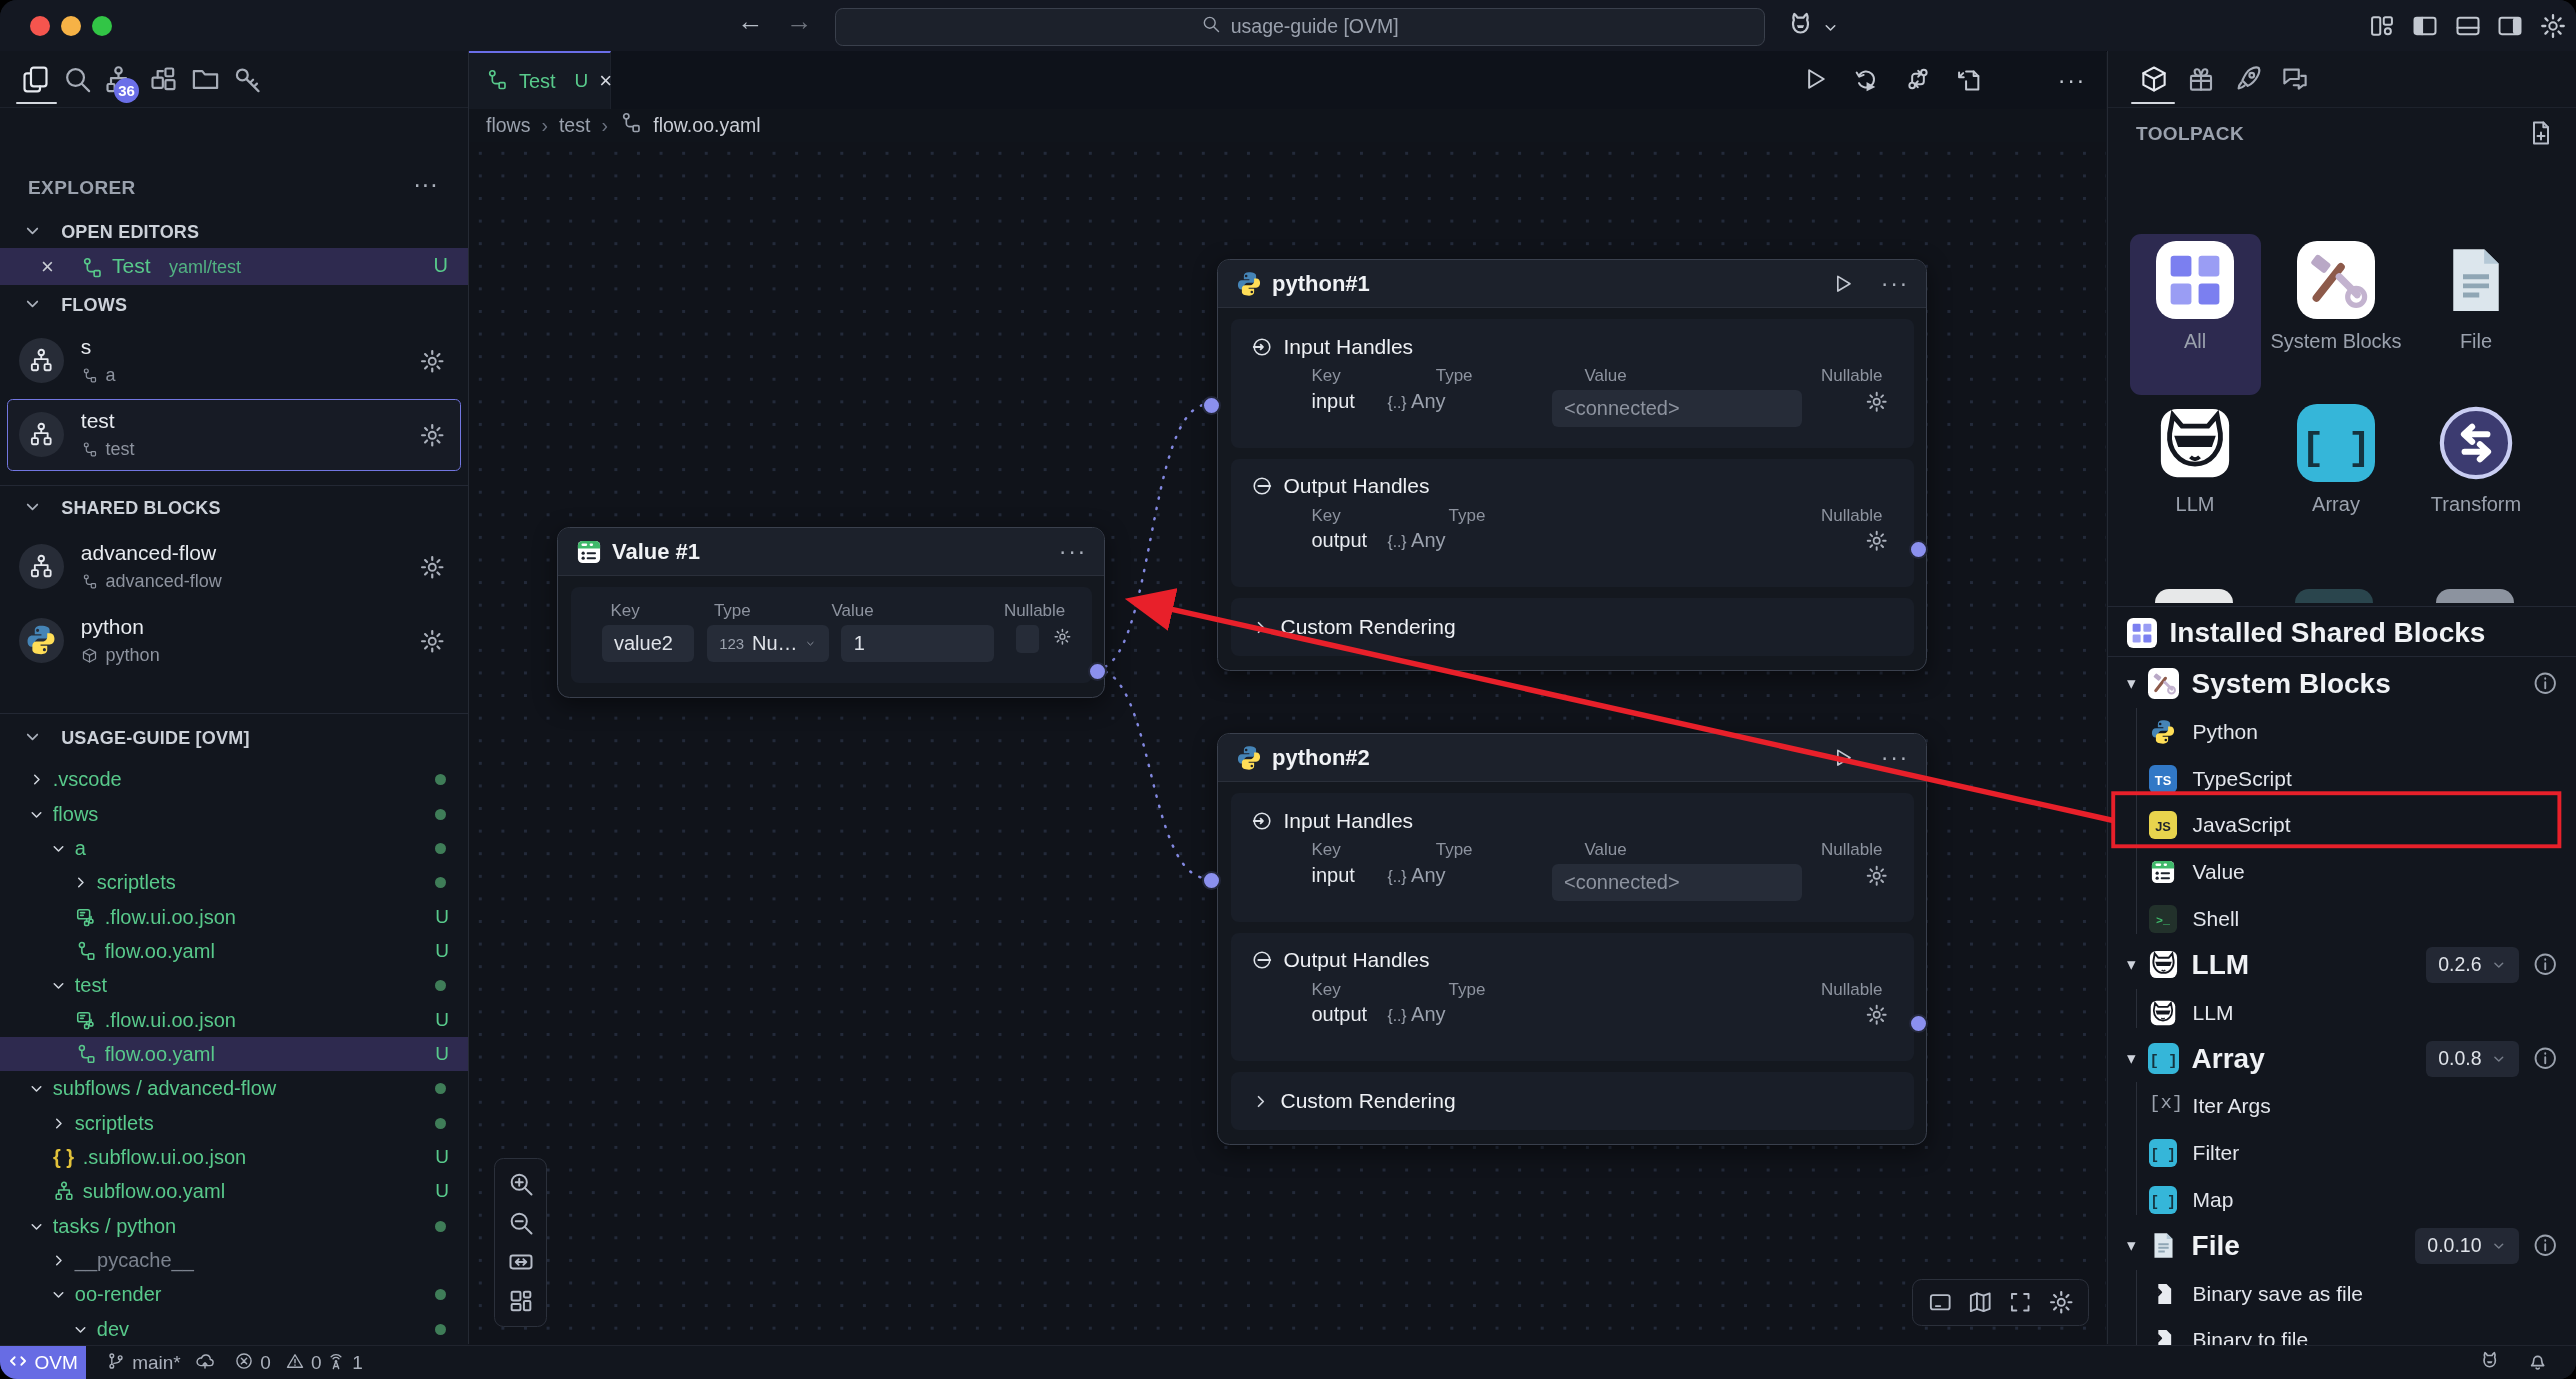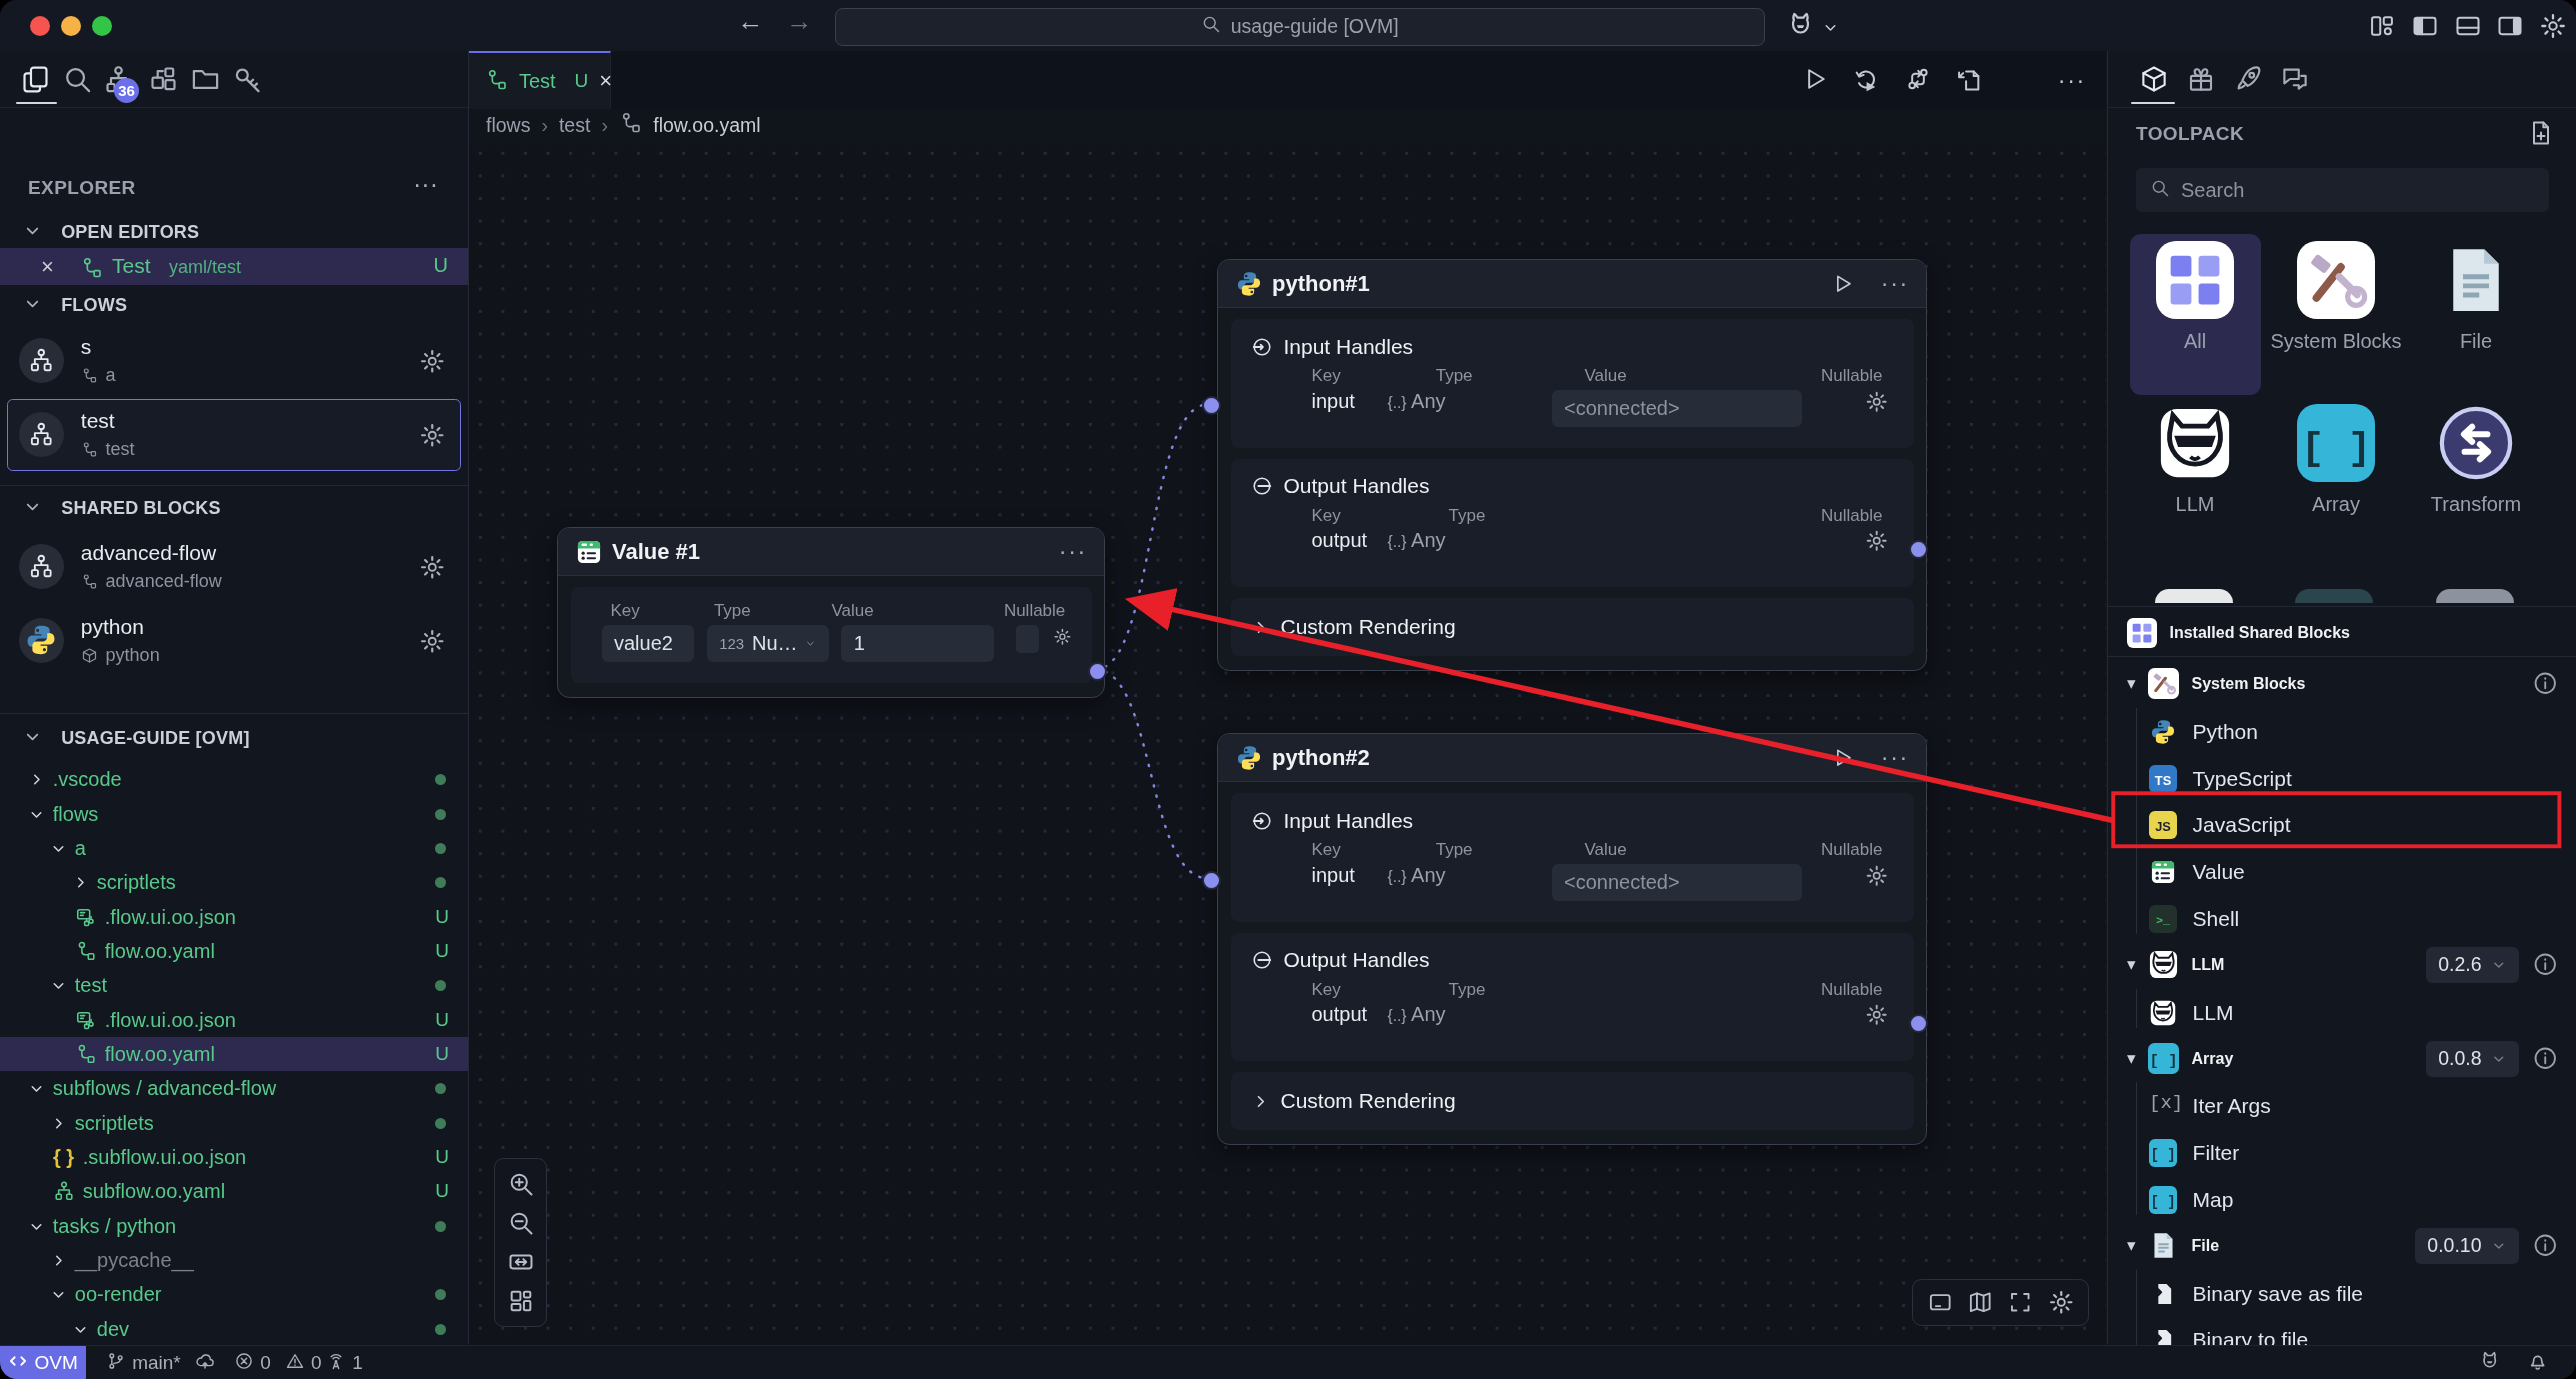--- a/index.html
+++ b/index.html
@@ -73,21 +73,21 @@
   #rightpanel{left:2107px;top:51px;width:469px;height:1293px;background:#12161e;border-left:0.8px solid #252a34;}
   #activity-right{position:absolute;left:0;top:0;width:100%;height:56px;border-bottom:0.8px solid #1d222c;}
   #tp-title-row{position:absolute;left:0;top:66px;width:100%;height:37px;}
   #tp-search{position:absolute;left:28px;top:117px;width:413px;height:44px;background:#1b202a;border-radius:6.2px;
     display:flex;align-items:center;gap:11px;padding:0 14px;box-sizing:border-box;color:#8d939f;font-size:20px;}
   .cat-cell{position:absolute;width:140px;text-align:center;}
   .cat-tile{width:78px;height:78px;border-radius:20px;margin:0 auto;display:flex;align-items:center;justify-content:center;overflow:hidden;}
   .cat-label{margin-top:9.4px;color:#9aa1ad;font-size:20px;line-height:26.5px;}
   .cat-sel{position:absolute;background:#2d2a50;border-radius:11px;}
   .tp-sec-hd{position:absolute;left:0;width:100%;height:45px;display:flex;align-items:center;gap:12.5px;padding:0 19px;box-sizing:border-box;}
-  .tp-sec-title{color:#f0f2f5;font-weight:bold;font-size:16px;flex:1;}
+  .tp-sec-title{color:#f0f2f5;font-weight:bold;font-size:28px;flex:1;}
   .ver-chip{background:#232834;border-radius:6.2px;height:36px;display:flex;align-items:center;gap:9.4px;padding:0 12.5px;color:#dfe3e9;font-size:19.5px;}
   .tp-item{position:absolute;left:0;width:100%;height:47px;display:flex;align-items:center;gap:15.6px;padding-left:41px;box-sizing:border-box;
     color:#e3e6ec;font-size:21px;}
   .guide{position:absolute;left:28px;width:0.8px;background:#2a2f3a;}
   
   #annotation{left:0;top:0;width:2576px;height:1379px;pointer-events:none;z-index:60;}
 </style>
 </head>
 <body>
 
@@ -920,29 +920,20 @@
       </div>
     <div id="tp-title-row">
       <span class="abs hdr" style="left:28px;top:6.2px">TOOLPACK</span>
       <span class="abs" style="right:22px;top:1.6px;color:#b6bcc8" id="tp-newfile"><span style="display: inline-flex; width: 28px; height: 28px;">
             <svg viewBox="0 0 24 24" width="100%" height="100%" fill="none" stroke="currentColor" stroke-width="1.7" stroke-linecap="round" stroke-linejoin="round">
               <path d="M6 3h8l4 4v14H6z"></path>
               <path d="M14 3v4h4M12 11.5v6M9 14.5h6"></path>
             </svg>
           </span></span>
     </div>
-    <div id="tp-search">
-      <span id="tp-search-ic"><span style="display: inline-flex; width: 20px; height: 20px;">
-            <svg viewBox="0 0 24 24" width="100%" height="100%" fill="none" stroke="currentColor" stroke-width="1.7" stroke-linecap="round" stroke-linejoin="round">
-              <circle cx="10.5" cy="10.5" r="6.5"></circle>
-              <path d="M15.5 15.5 21 21"></path>
-            </svg>
-          </span></span>
-      <span>Search</span>
-    </div>
     <div id="tp-grid">
         <div class="cat-sel" style="left: 22px; top: 183px; width: 131px; height: 161px;"></div>
         <div class="cat-cell" style="left: 17px; top: 190px;">
           <div class="cat-tile">
             <span style="display: inline-flex; width: 78px; height: 78px;">
               <svg viewBox="0 0 24 24" width="100%" height="100%">
                 <rect width="24" height="24" rx="5" fill="#fff"></rect>
                 <g>
                   <rect x="4.5" y="4.5" width="6.4" height="6.4" rx="1" fill="#7b7ff0"></rect>
                   <rect x="13.1" y="4.5" width="6.4" height="6.4" rx="1" fill="#9a9df4"></rect>

